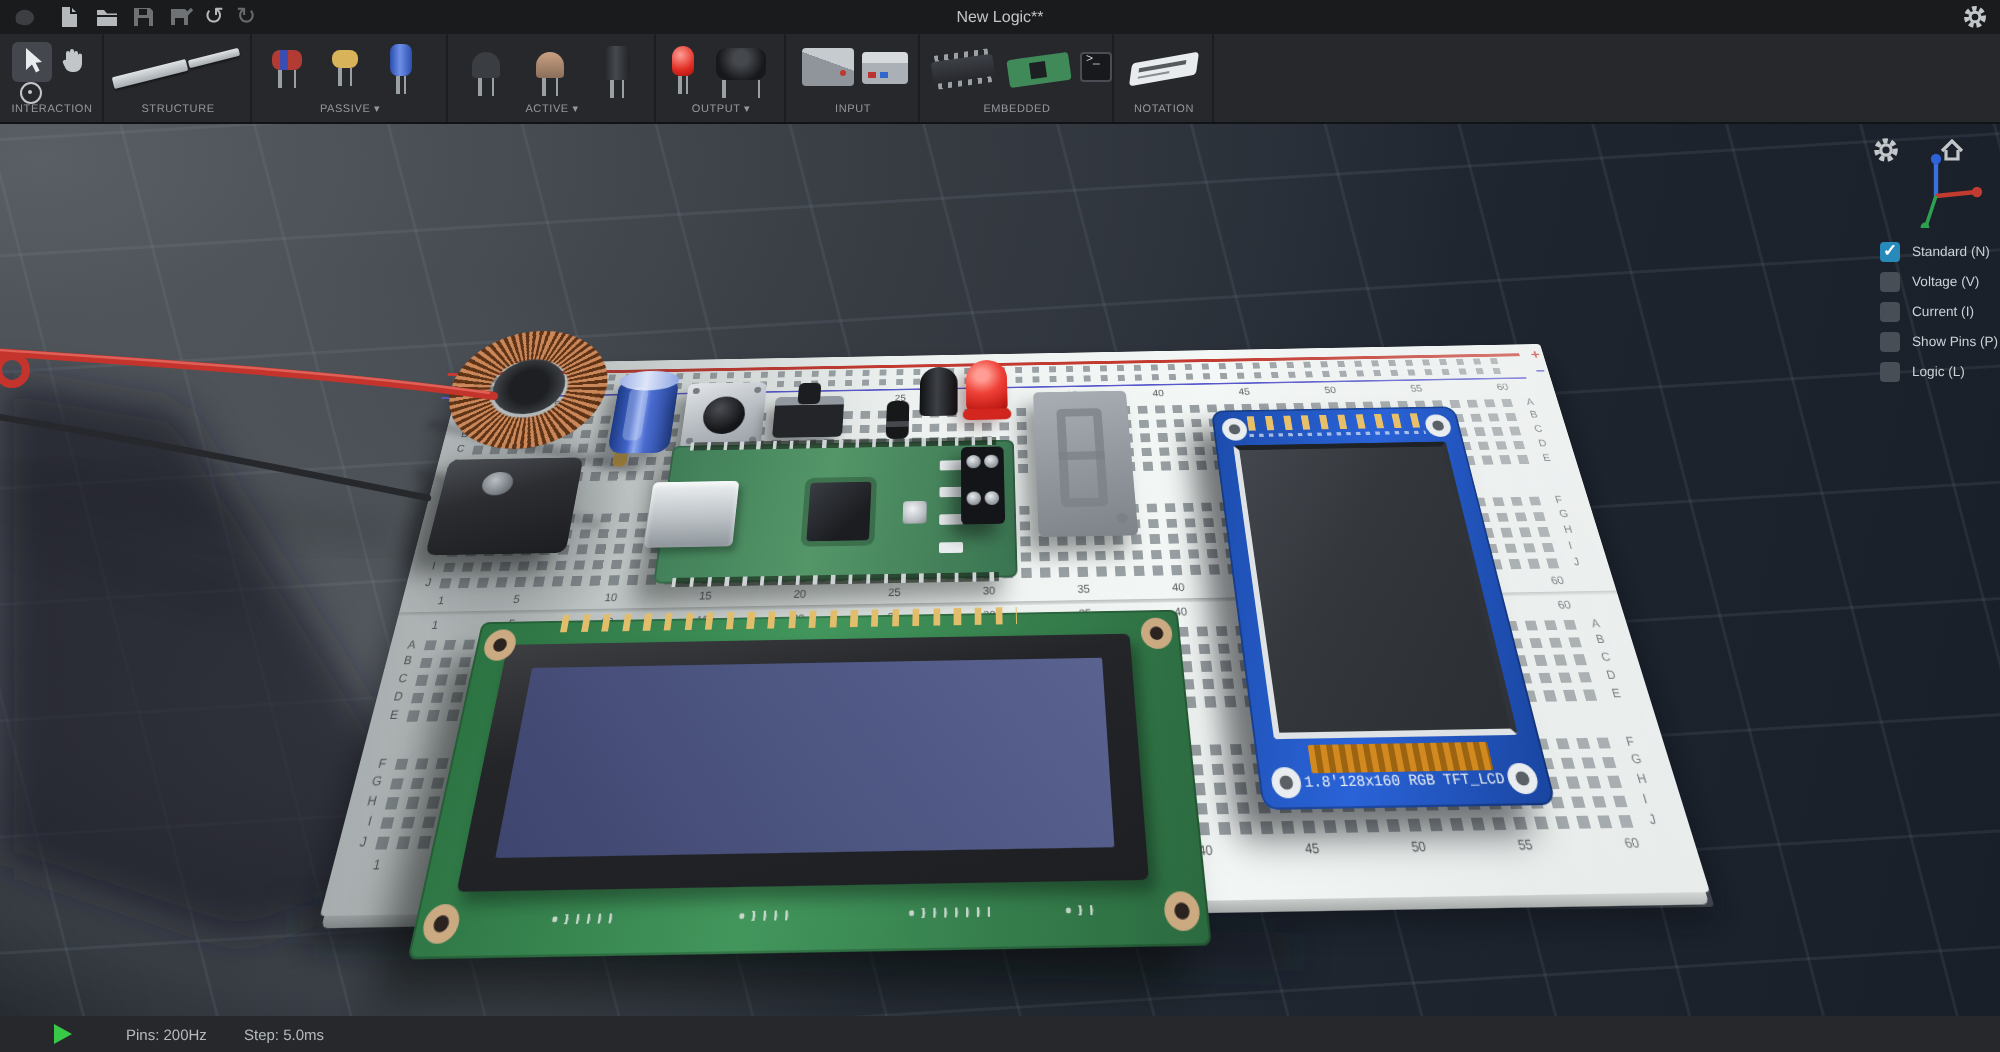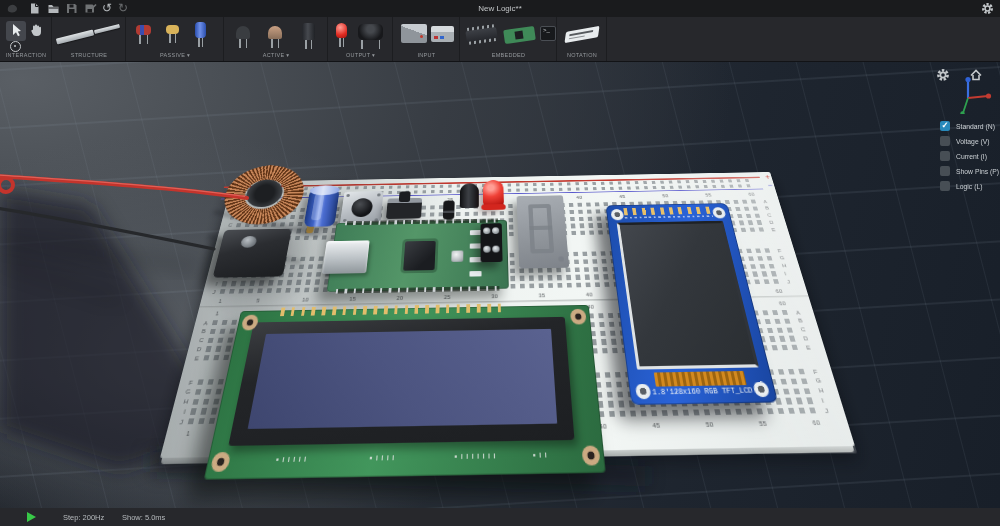--- a/index.html
+++ b/index.html
@@ -505,15 +505,15 @@
       </div>
       <div class="chk-row">
         <span class="chk-box"></span>
         <span class="chk-label">Logic (L)</span>
       </div>
     </div>
 </div>
 
 <div id="statusbar">
   <span id="play-icon"></span>
-  <span class="status-text" style="left:63px">Step: 200Hz</span>
-  <span class="status-text" style="left:122px">Show: 5.0ms</span>
+  <span class="status-text" style="left:63px">Pins: 200Hz</span>
+  <span class="status-text" style="left:122px">Step: 5.0ms</span>
 </div>
 
 </body></html>

